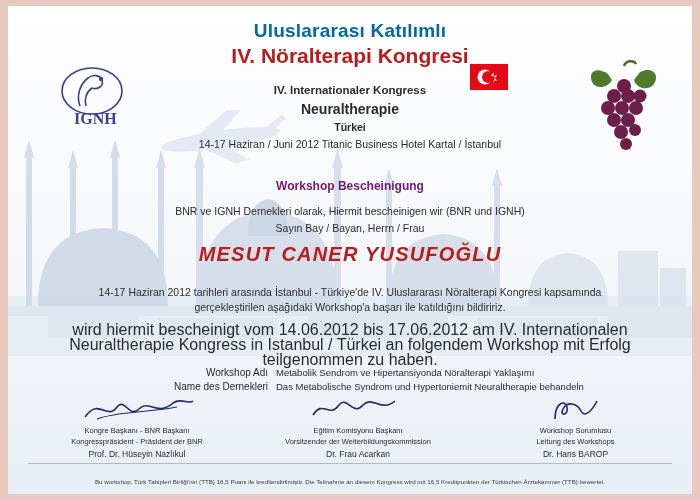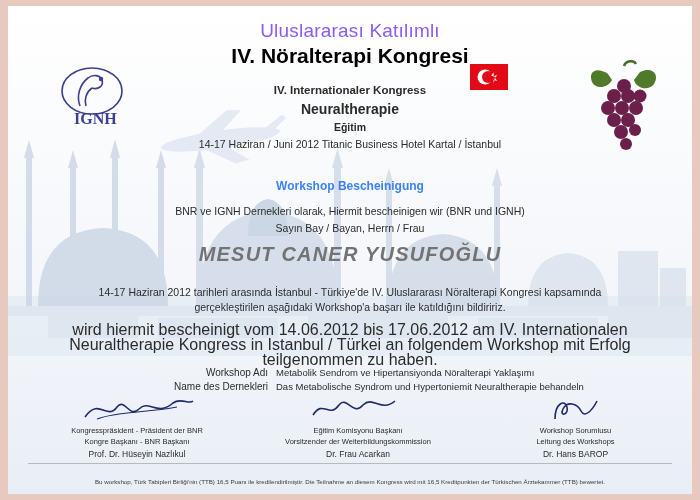--- a/index.html
+++ b/index.html
@@ -12,34 +12,34 @@
     position:absolute;left:8px;top:6px;width:684px;height:488px;
     background:#fdfdfb;
     overflow:hidden;
   }
   
   .wm{position:absolute;left:0;top:0;width:684px;height:488px;pointer-events:none;}
   .wm svg{display:block;}
   .content{position:absolute;left:0;top:0;width:684px;height:488px;}
 
   .t-center{text-align:center;}
-  .line1{position:absolute;left:0;right:0;top:14px;font-size:19px;font-weight:normal;color:#8b5cf6;letter-spacing:.2px;}
-  .line2{position:absolute;left:0;right:0;top:38px;font-size:21px;font-weight:bold;color:#000000;}
+  .line1{position:absolute;left:0;right:0;top:14px;font-size:19px;font-weight:bold;color:#0369a1;letter-spacing:.2px;}
+  .line2{position:absolute;left:0;right:0;top:38px;font-size:21px;font-weight:bold;color:#b91c1c;}
   .line3{position:absolute;left:0;right:0;top:78px;font-size:11.5px;font-weight:bold;color:#2b2b2b;}
   .line4{position:absolute;left:0;right:0;top:95px;font-size:14px;font-weight:bold;color:#2b2b2b;}
   .line5{position:absolute;left:0;right:0;top:115px;font-size:10.5px;font-weight:bold;color:#2b2b2b;}
   .line6{position:absolute;left:0;right:0;top:132px;font-size:10.5px;color:#2b2b2b;}
 
   .wtitle{position:absolute;left:0;right:0;top:148px;font-size:21px;font-weight:bold;color:#2b2b2b;letter-spacing:.3px;}
-  .wsub{position:absolute;left:0;right:0;top:173px;font-size:12px;font-weight:bold;color:#3b82f6;}
+  .wsub{position:absolute;left:0;right:0;top:173px;font-size:12px;font-weight:bold;color:#701a75;}
 
   .p1{position:absolute;left:0;right:0;top:199px;font-size:10.5px;color:#2b2b2b;}
   .p2{position:absolute;left:0;right:0;top:216px;font-size:10.5px;color:#2b2b2b;}
 
-  .name{position:absolute;left:0;right:0;top:237px;font-size:20px;font-weight:bold;font-style:italic;color:#737373;letter-spacing:1.2px;}
+  .name{position:absolute;left:0;right:0;top:237px;font-size:20px;font-weight:bold;font-style:italic;color:#b91c1c;letter-spacing:1.2px;}
 
   .body1{position:absolute;left:60px;right:60px;top:279px;font-size:10.5px;line-height:15px;color:#2b2b2b;text-align:center;}
   .body2{position:absolute;left:60px;right:60px;top:316px;font-size:16px;line-height:15px;color:#2b2b2b;text-align:center;}
 
   .wlabel{position:absolute;left:150px;top:360px;width:110px;text-align:right;font-size:10px;line-height:14px;color:#2b2b2b;}
   .wvalue{position:absolute;left:268px;top:360px;width:330px;font-size:9.5px;line-height:14px;color:#2b2b2b;}
 
   .sigblock{position:absolute;bottom:34px;font-size:8px;color:#2b2b2b;text-align:center;line-height:11px;}
   .sigblock .role{font-size:7.5px;}
   .sigblock .nm{font-size:8.5px;font-weight:normal;margin-top:2px;}
@@ -166,21 +166,21 @@
             <circle cx="57" cy="72" r="6"></circle>
           <circle cx="48" cy="86" r="6"></circle>
         </g>
       </svg>
     </div>
 
     <div class="line1 t-center">Uluslararası Katılımlı</div>
     <div class="line2 t-center">IV. Nöralterapi Kongresi</div>
     <div class="line3 t-center">IV. Internationaler Kongress</div>
     <div class="line4 t-center">Neuraltherapie</div>
-    <div class="line5 t-center">Eğitim</div>
+    <div class="line5 t-center">Türkei</div>
     <div class="line6 t-center">14-17 Haziran / Juni 2012 Titanic Business Hotel Kartal / İstanbul</div>
 
     <div class="wsub t-center">Workshop Bescheinigung</div>
 
     <div class="p1 t-center">BNR ve IGNH Dernekleri olarak, Hiermit bescheinigen wir (BNR und IGNH)</div>
     <div class="p2 t-center">Sayın Bay / Bayan, Herrn / Frau</div>
 
     <div class="name t-center">MESUT CANER YUSUFOĞLU</div>
 
     <div class="body1">14-17 Haziran 2012 tarihleri arasında İstanbul - Türkiye'de IV. Uluslararası  Nöralterapi Kongresi kapsamında gerçekleştirilen aşağıdaki Workshop'a başarı ile katıldığını bildiririz.</div>
@@ -195,22 +195,22 @@
       <div>Das Metabolische Syndrom und Hypertoniemit Neuraltherapie behandeln</div>
     </div>
 
     <div class="sigblock sig-l">
       <div class="sigimg">
         <svg width="120" height="28" viewBox="0 0 120 28">
           <path d="M8 22 C22 2 30 26 40 12 C48 2 52 24 62 14 C72 4 80 22 96 8 C104 2 112 10 116 6" fill="none" stroke="#1d2a6b" stroke-width="1.6"></path>
           <path d="M20 24 C40 16 70 18 100 12" fill="none" stroke="#1d2a6b" stroke-width="1.1"></path>
         </svg>
       </div>
+      <div class="role">Kongre Başkanı - BNR Başkanı</div>
       <div class="role">Kongresspräsident - Präsident der BNR</div>
-      <div class="role">Kongre Başkanı - BNR Başkanı</div>
       <div class="nm">Prof. Dr. Hüseyin Nazlıkul</div>
     </div>
 
     <div class="sigblock sig-c">
       <div class="sigimg">
         <svg width="110" height="28" viewBox="0 0 110 28">
           <path d="M10 20 C20 4 26 24 36 10 C44 0 50 22 60 10 C70 0 78 18 92 6" fill="none" stroke="#1d2a6b" stroke-width="1.6"></path>
         </svg>
       </div>
       <div class="role">Eğitim Komisyonu Başkanı</div>

